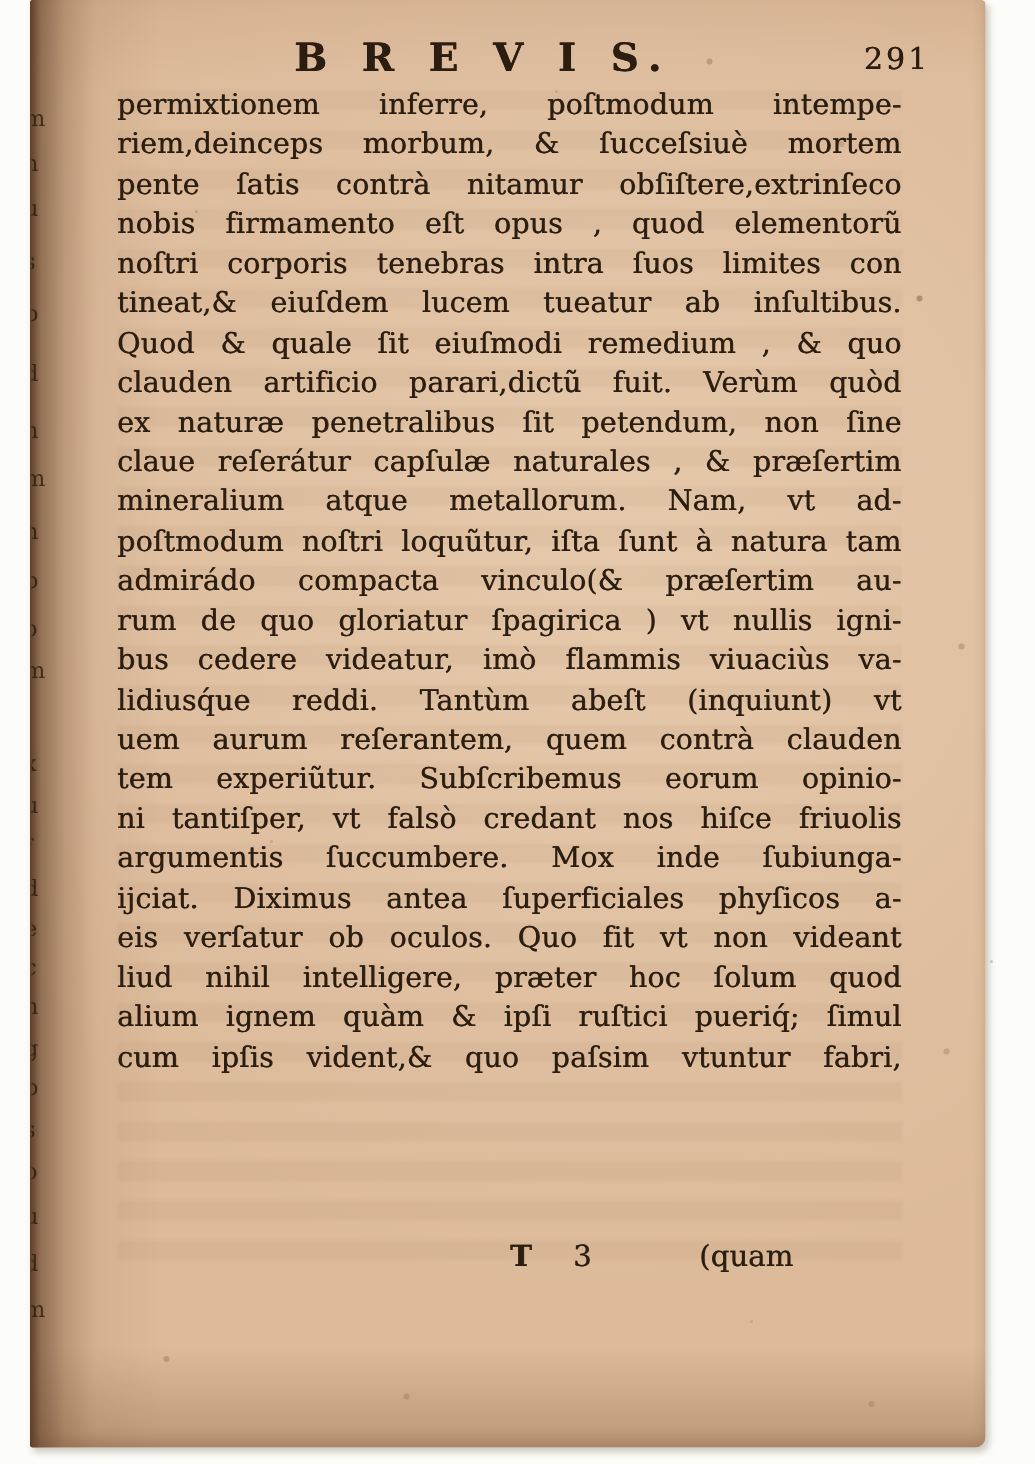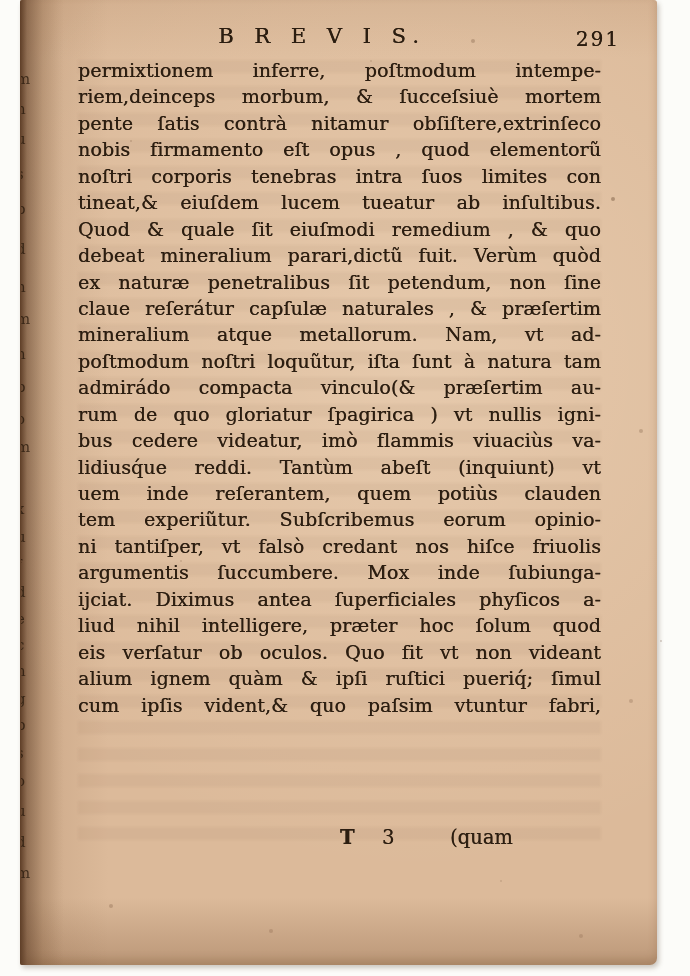--- a/index.html
+++ b/index.html
@@ -40,40 +40,40 @@
       592px 198px 0 1px rgba(80,52,30,.35), 300px 330px 0 0 rgba(100,68,44,.18),
       620px 430px 0 1px rgba(100,68,44,.25), 160px 560px 0 0 rgba(100,68,44,.20),
       610px 700px 0 1px rgba(100,68,44,.22), 90px 905px 0 1px rgba(100,68,44,.25),
       480px 880px 0 0 rgba(100,68,44,.18), 250px 930px 0 1px rgba(110,75,50,.22),
       560px 935px 0 1px rgba(110,75,50,.20), 350px 60px 0 0 rgba(100,68,44,.18),
       452px 40px 0 1px rgba(100,68,44,.28), 640px 640px 0 0 rgba(100,68,44,.25);
   }
   .header{position:absolute;left:58px;top:24px;width:542px;height:32px;color:var(--ink);}
   .running-title{
     position:absolute;left:0;right:54px;text-align:center;
-    font-size:21px;letter-spacing:7px;font-weight:400;
+    font-size:26px;letter-spacing:7px;font-weight:700;
     text-shadow:.3px 0 0 currentColor;
   }
   .page-number{
     position:absolute;right:0;top:3px;font-size:20px;letter-spacing:2px;
     text-shadow:.3px 0 0 currentColor;
   }
   .body{position:absolute;left:58px;top:57px;width:523px;color:var(--ink);}
   .tline{
     height:26.45px;line-height:26.45px;font-size:19px;
     text-align:justify;text-align-last:justify;
     text-shadow:.35px 0 0 rgba(43,29,16,.85);
     white-space:nowrap;letter-spacing:.1px;
   }
   .tline{white-space:normal;overflow:visible;}
   .sigrow{position:absolute;left:58px;top:824px;width:523px;height:27px;color:var(--ink);
     font-size:19.5px;line-height:27px;text-shadow:.35px 0 0 rgba(43,29,16,.85);}
   .sig-mark{position:absolute;left:262px;font-weight:600;}
   .sig-num{position:absolute;left:304px;}
-  .sig-catch{position:absolute;left:372px;}
+  .sig-catch{position:absolute;left:388px;}
   .stray-mark{position:absolute;left:450px;top:30px;width:14px;height:16px;color:rgba(60,40,22,.35);
     font-size:15px;transform:rotate(8deg);}
   .ghosting{
     position:absolute;left:58px;top:60px;width:523px;height:790px;pointer-events:none;
     background:repeating-linear-gradient(180deg, rgba(120,82,52,.055) 0px, rgba(120,82,52,.055) 13px, rgba(120,82,52,0) 13px, rgba(120,82,52,0) 26.45px);
     filter:blur(1.2px);
   }
 </style>
 </head>
 <body>
@@ -121,36 +121,36 @@
     </div>
 
     <div class="body" id="body-host">
         <div class="tline">permixtionem inferre, poſtmodum intempe-</div>
         <div class="tline">riem,deinceps morbum, &amp; ſucceſsiuè mortem</div>
         <div class="tline">pente ſatis contrà nitamur obſiſtere,extrinſeco</div>
         <div class="tline">nobis firmamento eſt opus , quod elementorũ</div>
         <div class="tline">noſtri corporis tenebras intra ſuos limites con</div>
         <div class="tline">tineat,&amp; eiuſdem lucem tueatur ab inſultibus.</div>
         <div class="tline">Quod &amp; quale ſit eiuſmodi remedium , &amp; quo</div>
-        <div class="tline">debeat mineralium parari,dictũ fuit. Verùm quòd</div>
+        <div class="tline">clauden artificio parari,dictũ fuit. Verùm quòd</div>
         <div class="tline">ex naturæ penetralibus ſit petendum, non ſine</div>
         <div class="tline">claue reſerátur capſulæ naturales , &amp; præſertim</div>
         <div class="tline">mineralium atque metallorum. Nam, vt ad-</div>
         <div class="tline">poſtmodum noſtri loquũtur, iſta ſunt à natura tam</div>
         <div class="tline">admirádo compacta vinculo(&amp; præſertim au-</div>
         <div class="tline">rum de quo gloriatur ſpagirica ) vt nullis igni-</div>
         <div class="tline">bus cedere videatur, imò flammis viuaciùs va-</div>
         <div class="tline">lidiusq́ue reddi. Tantùm abeſt (inquiunt) vt</div>
-        <div class="tline">uem inde reſerantem, quem potiùs clauden</div>
+        <div class="tline">uem aurum reſerantem, quem contrà clauden</div>
         <div class="tline">tem experiũtur. Subſcribemus eorum opinio-</div>
         <div class="tline">ni tantiſper, vt falsò credant nos hiſce friuolis</div>
         <div class="tline">argumentis ſuccumbere. Mox inde ſubiunga-</div>
         <div class="tline">ijciat. Diximus antea ſuperficiales phyſicos a-</div>
+        <div class="tline">eis verſatur ob oculos. Quo fit vt non videant</div>
         <div class="tline">liud nihil intelligere, præter hoc ſolum quod</div>
-        <div class="tline">eis verſatur ob oculos. Quo fit vt non videant</div>
         <div class="tline">alium ignem quàm &amp; ipſi ruſtici pueriq́; ſimul</div>
         <div class="tline">cum ipſis vident,&amp; quo paſsim vtuntur fabri,</div>
       </div>
 
     <div class="sigrow">
       <span class="sig-mark">T</span>
       <span class="sig-num">3</span>
       <span class="sig-catch">(quam</span>
     </div>
   </div>

